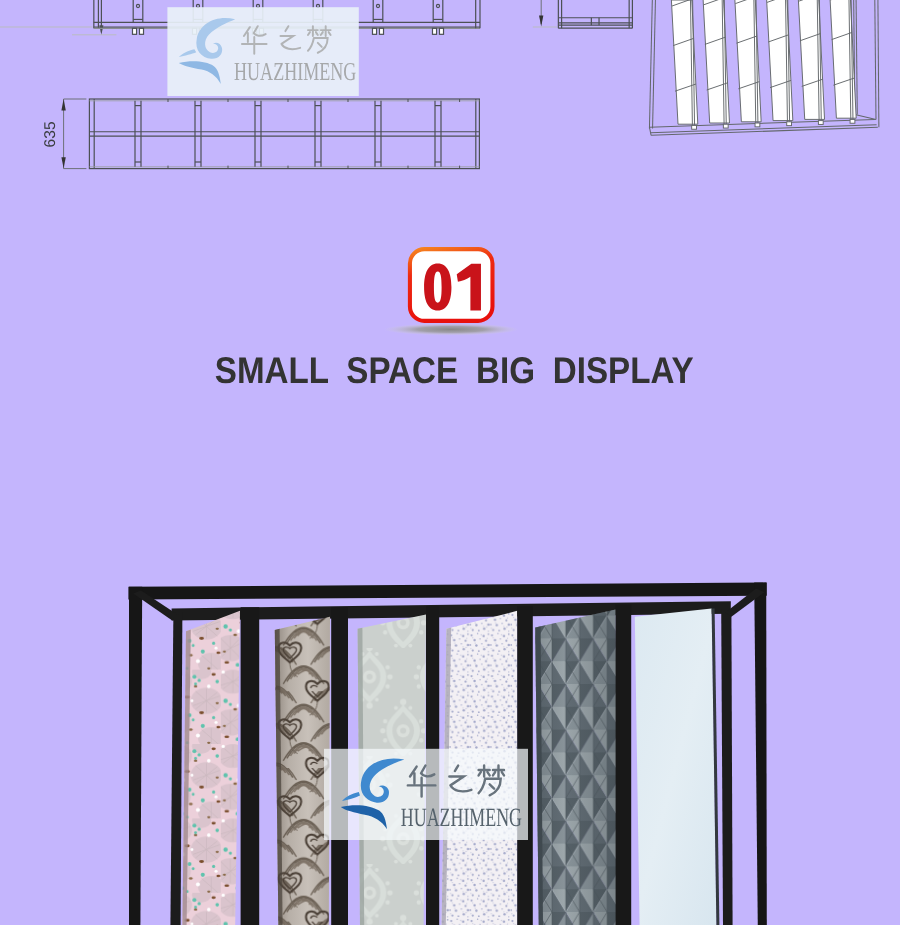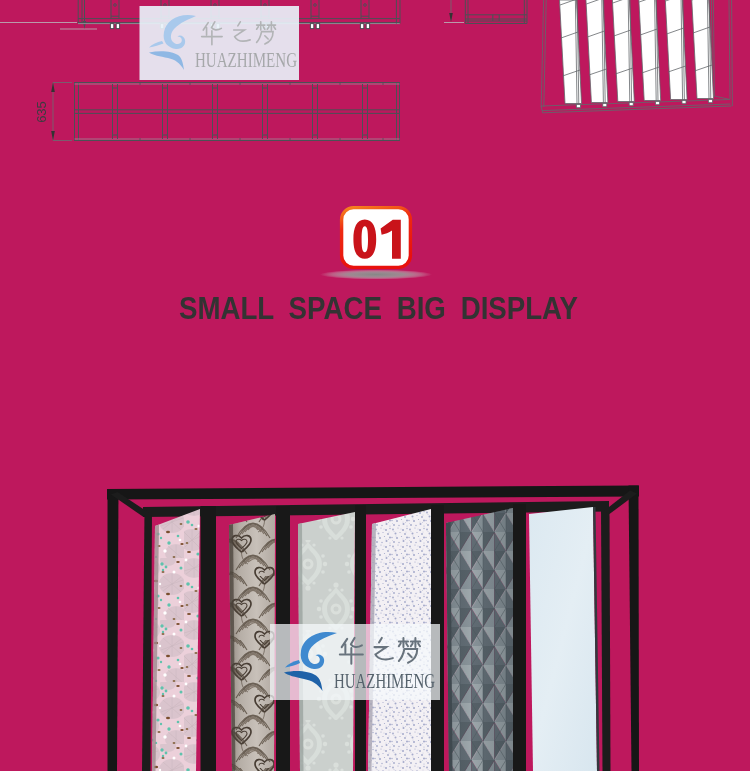--- a/index.html
+++ b/index.html
@@ -1,16 +1,16 @@
 <!DOCTYPE html>
 <html><head>
 <meta charset="utf-8">
 <style>
 html,body{margin:0;padding:0;background:#fff;}
-.page{position:relative;width:750px;height:771px;background:#be185d;overflow:hidden;font-family:"Liberation Sans",sans-serif;}
+.page{position:relative;width:750px;height:771px;background:#c4b5fd;overflow:hidden;font-family:"Liberation Sans",sans-serif;}
 </style>
 </head>
 <body>
 <div class="page">
 <svg width="750" height="771" viewBox="0 0 750 771" style="position:absolute;left:0;top:0">
 <defs>
 <linearGradient id="badgeGrad" x1="0" y1="0" x2="0.25" y2="1">
  <stop offset="0" stop-color="#f6871f"></stop>
  <stop offset="0.35" stop-color="#ee2a11"></stop>
  <stop offset="1" stop-color="#e8110d"></stop>

